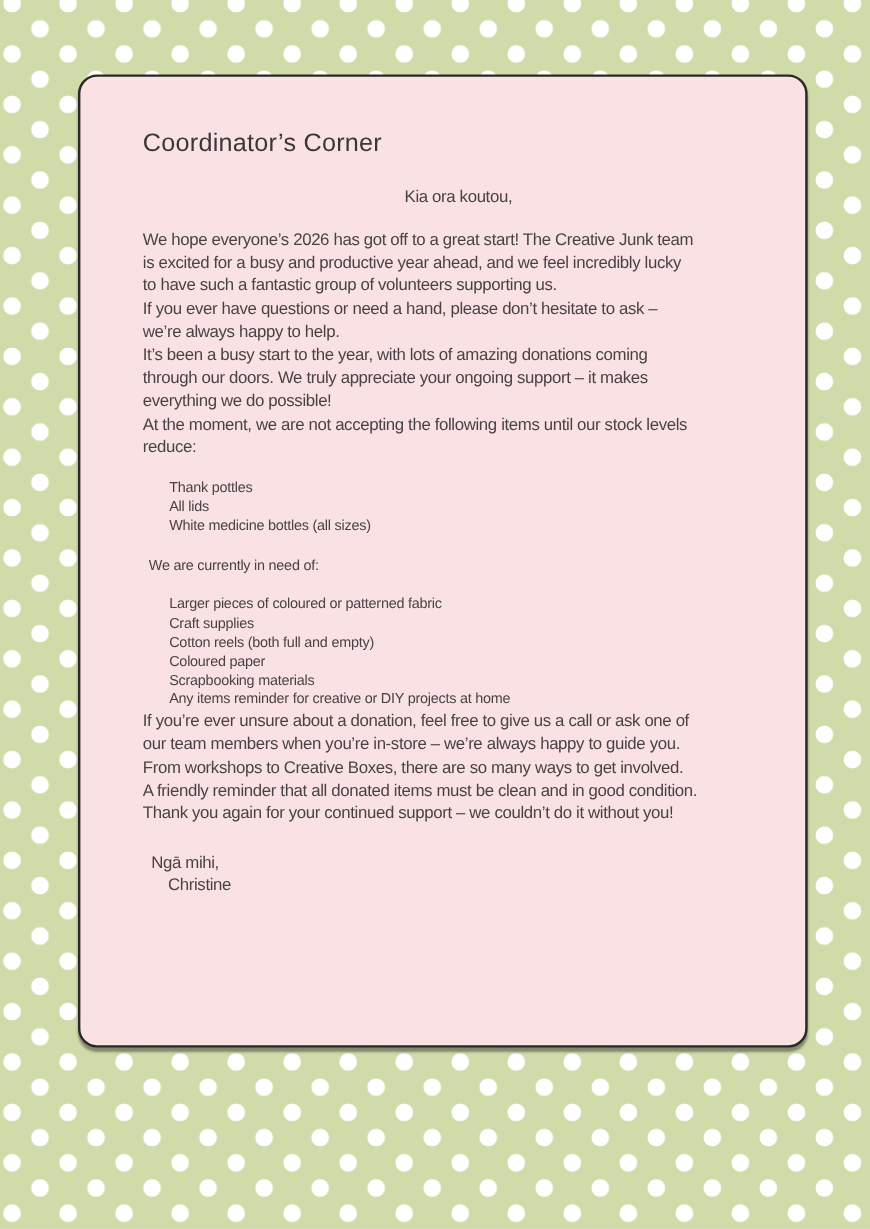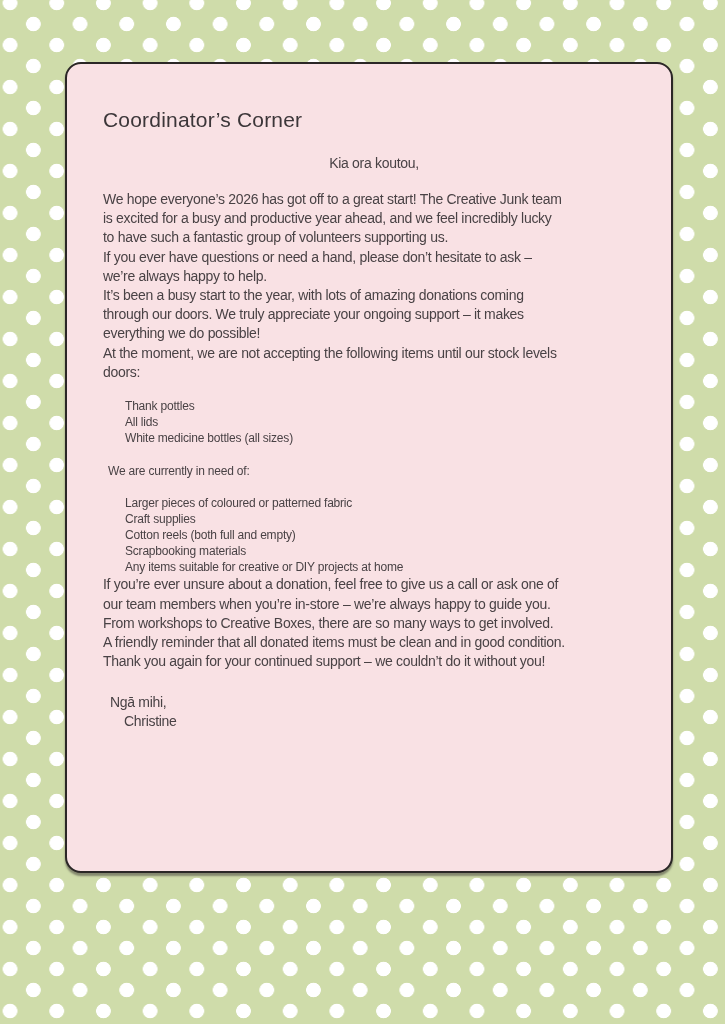--- a/index.html
+++ b/index.html
@@ -28,21 +28,21 @@
   .card {
     position: absolute;
     left: 65px;
     top: 62px;
     width: 608px;
     height: 811px;
     background: var(--card-pink);
     border: 2px solid var(--card-border);
     border-radius: 16px;
     box-shadow: 0 3px 2px rgba(70, 66, 60, 0.55);
-    padding: 44px 26px 0 36px;
+    padding: 44px 26px 0 52px;
     color: var(--text);
   }
   h1.title {
     margin: 0 0 22px 0;
     font-size: 21px;
     font-weight: normal;
     letter-spacing: 0.2px;
     color: var(--title);
   }
   .greeting {
@@ -96,37 +96,38 @@
   <div class="body-lines">
       <div class="line">We hope everyone’s 2026 has got off to a great start! The Creative Junk team</div>
       <div class="line">is excited for a busy and productive year ahead, and we feel incredibly lucky</div>
       <div class="line">to have such a fantastic group of volunteers supporting us.</div>
       <div class="line">If you ever have questions or need a hand, please don’t hesitate to ask –</div>
       <div class="line">we’re always happy to help.</div>
       <div class="line">It’s been a busy start to the year, with lots of amazing donations coming</div>
       <div class="line">through our doors. We truly appreciate your ongoing support – it makes</div>
       <div class="line">everything we do possible!</div>
       <div class="line">At the moment, we are not accepting the following items until our stock levels</div>
-      <div class="line">doors:</div>
+      <div class="line">reduce:</div>
     </div>
 
   <div class="list">
       <div class="line">Thank pottles</div>
       <div class="line">All lids</div>
       <div class="line">White medicine bottles (all sizes)</div>
     </div>
 
   <p class="need-intro">We are currently in need of:</p>
 
   <div class="list">
       <div class="line">Larger pieces of coloured or patterned fabric</div>
       <div class="line">Craft supplies</div>
       <div class="line">Cotton reels (both full and empty)</div>
+      <div class="line">Coloured paper</div>
       <div class="line">Scrapbooking materials</div>
-      <div class="line">Any items suitable for creative or DIY projects at home</div>
+      <div class="line">Any items reminder for creative or DIY projects at home</div>
     </div>
 
   <div class="body-lines closing">
       <div class="line">If you’re ever unsure about a donation, feel free to give us a call or ask one of</div>
       <div class="line">our team members when you’re in-store – we’re always happy to guide you.</div>
       <div class="line">From workshops to Creative Boxes, there are so many ways to get involved.</div>
       <div class="line">A friendly reminder that all donated items must be clean and in good condition.</div>
       <div class="line">Thank you again for your continued support – we couldn’t do it without you!</div>
     </div>
 

